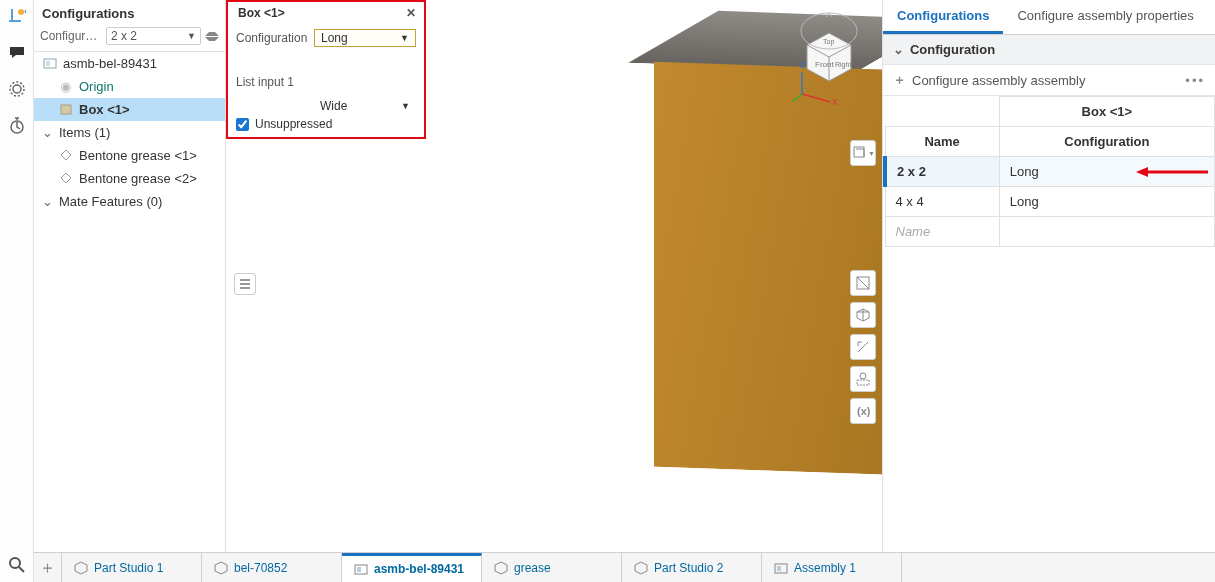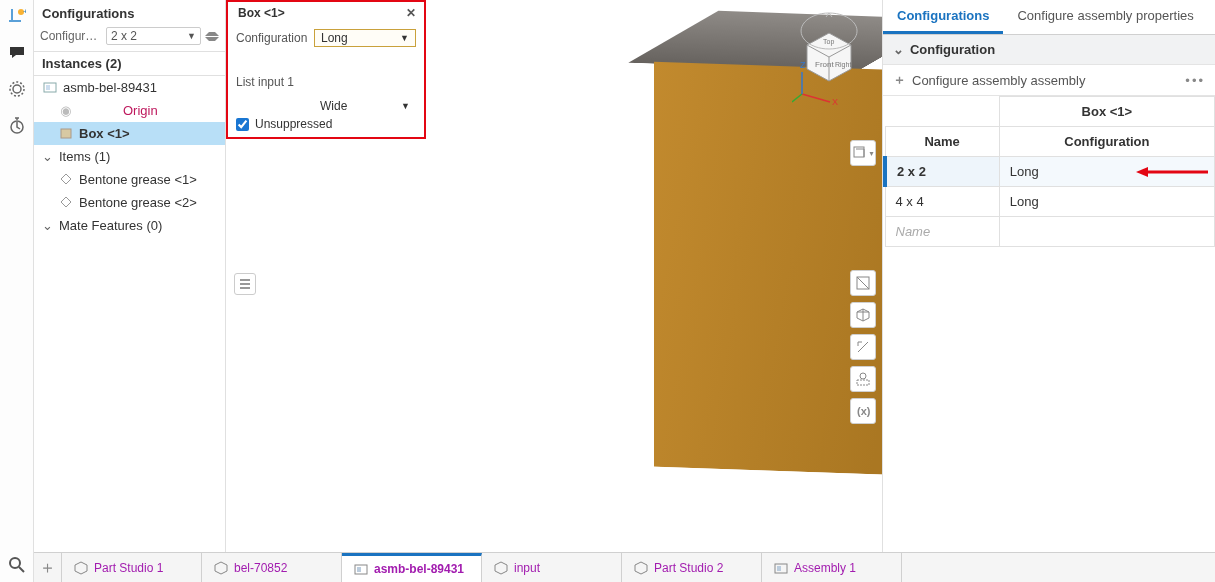--- a/index.html
+++ b/index.html
@@ -74,21 +74,21 @@
 .cfg-table tbody tr.selrow td:first-child { border-left:4px solid #1a73c0; background:#eef5fb; font-weight:600;}
 .cfg-table tbody tr.selrow td { background:#f4f9fd; }
 .cfg-table tbody tr.new td { color:#aaa; font-style:italic; }
 .arrowcell { position:relative; }
 .red-arrow { position:absolute; right:6px; top:50%; transform:translateY(-50%); }
 .help { position:absolute; right:10px; bottom:6px; width:18px; height:18px; border-radius:50%; border:1px solid #bbb; color:#888; display:flex; align-items:center; justify-content:center; font-size:12px; cursor:pointer;}
 
 
 .btabs { position:absolute; left:34px; right:0; bottom:0; height:30px; background:#f5f5f5; border-top:1px solid #d0d0d0; display:flex; align-items:stretch; }
 .btabs .addtab { width:28px; display:flex; align-items:center; justify-content:center; border-right:1px solid #d0d0d0; color:#888; font-size:17px; cursor:pointer; }
-.btab { display:flex; align-items:center; padding:0 12px; border-right:1px solid #d0d0d0; color:#a21caf; font-size:12px; cursor:pointer; gap:6px; min-width:140px; }
+.btab { display:flex; align-items:center; padding:0 12px; border-right:1px solid #d0d0d0; color:#0369a1; font-size:12px; cursor:pointer; gap:6px; min-width:140px; }
 .btab.active { background:#fff; border-top:3px solid #1a73c0; font-weight:600; }
 .btab .tabicon { width:14px; height:14px; }
 
 
 svg { display:block; }
 
 
 .toolstrip .spacer { flex:1; }
 </style>
 </head>
@@ -136,34 +136,33 @@
       <span class="lbl">Configurati…</span>
       <div class="sel">
         <span>2 x 2</span>
         <span class="tri">▼</span>
       </div>
       <div class="spin">
         <div class="caret-up"></div>
         <div class="caret-down"></div>
       </div>
     </div>
-    <div class="lp-section">Instances (2)</div>
     <div class="tree">
       <div class="tree-row">
         <span class="ico">
             <svg width="14" height="14">
               <rect x="1" y="3" width="12" height="9" fill="none" stroke="#8aa" stroke-width="1"></rect>
               <rect x="3" y="5" width="4" height="5" fill="#cde"></rect>
             </svg>
           </span>
         <span>asmb-bel-89431</span>
       </div>
       <div class="tree-row ind1">
         <span class="ico" style="color:#bbb;">◉</span>
-        <span style="color:#be185d;margin-left:44px;">Origin</span>
+        <span style="color:#0f766e;">Origin</span>
       </div>
       <div class="tree-row ind1 sel">
         <span class="ico">
             <svg width="14" height="14">
               <rect x="2" y="3" width="10" height="9" fill="#d7c9a3" stroke="#a98"></rect>
             </svg>
           </span>
         <span>Box &lt;1&gt;</span>
       </div>
       <div class="tree-row">
@@ -368,21 +367,21 @@
     <svg class="tabicon" viewBox="0 0 14 14">
         <rect x="1" y="3" width="12" height="9" fill="none" stroke="#888"></rect>
         <rect x="3" y="5" width="4" height="5" fill="#bcd"></rect>
       </svg>
     <span>asmb-bel-89431</span>
   </div>
   <div class="btab">
     <svg class="tabicon" viewBox="0 0 14 14">
         <path d="M7 1l6 3v6l-6 3-6-3V4z" fill="none" stroke="#888"></path>
       </svg>
-    <span>input</span>
+    <span>grease</span>
   </div>
   <div class="btab">
     <svg class="tabicon" viewBox="0 0 14 14">
         <path d="M7 1l6 3v6l-6 3-6-3V4z" fill="none" stroke="#888"></path>
       </svg>
     <span>Part Studio 2</span>
   </div>
   <div class="btab">
     <svg class="tabicon" viewBox="0 0 14 14">
         <rect x="1" y="3" width="12" height="9" fill="none" stroke="#888"></rect>

